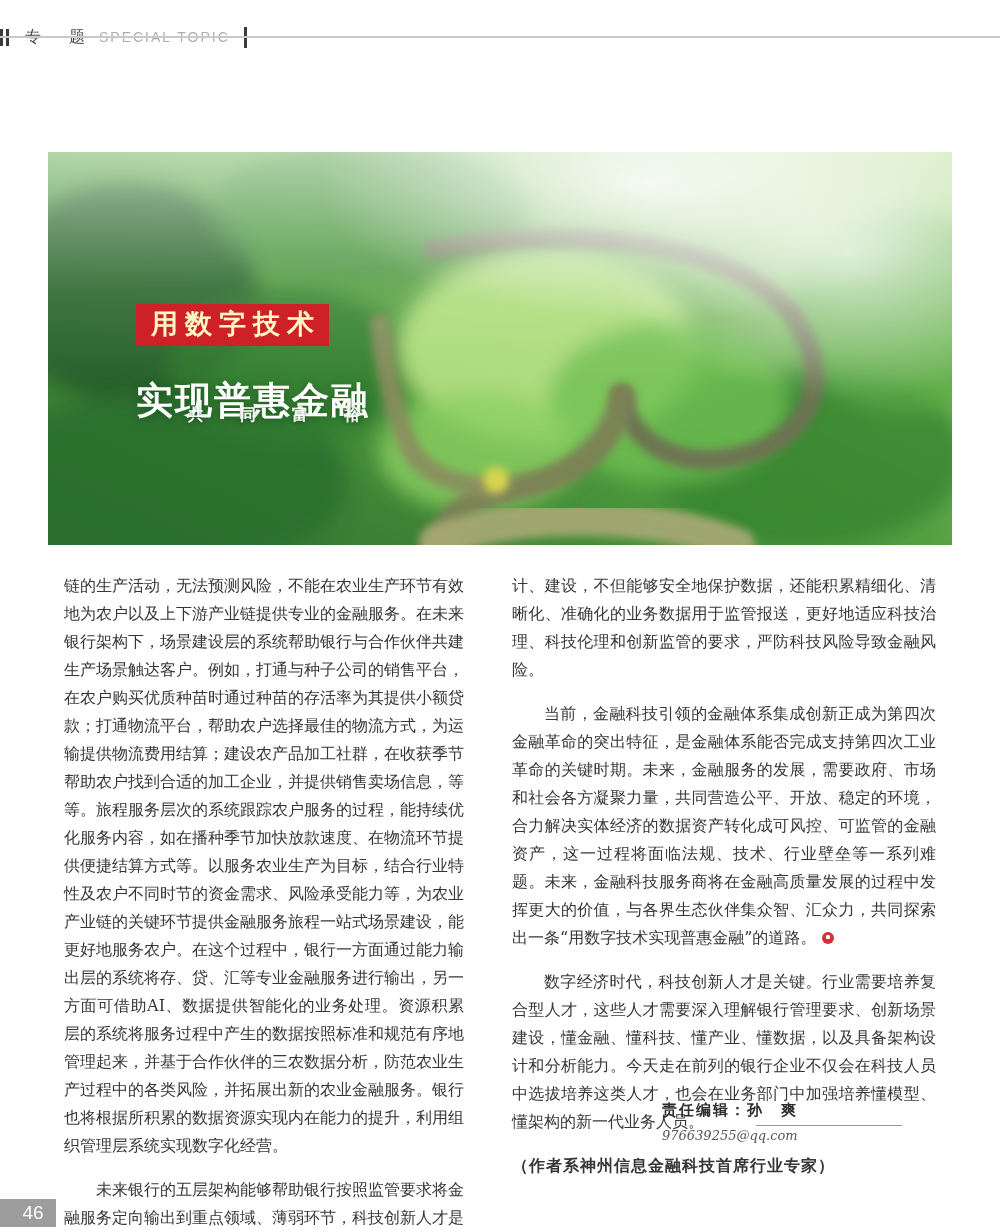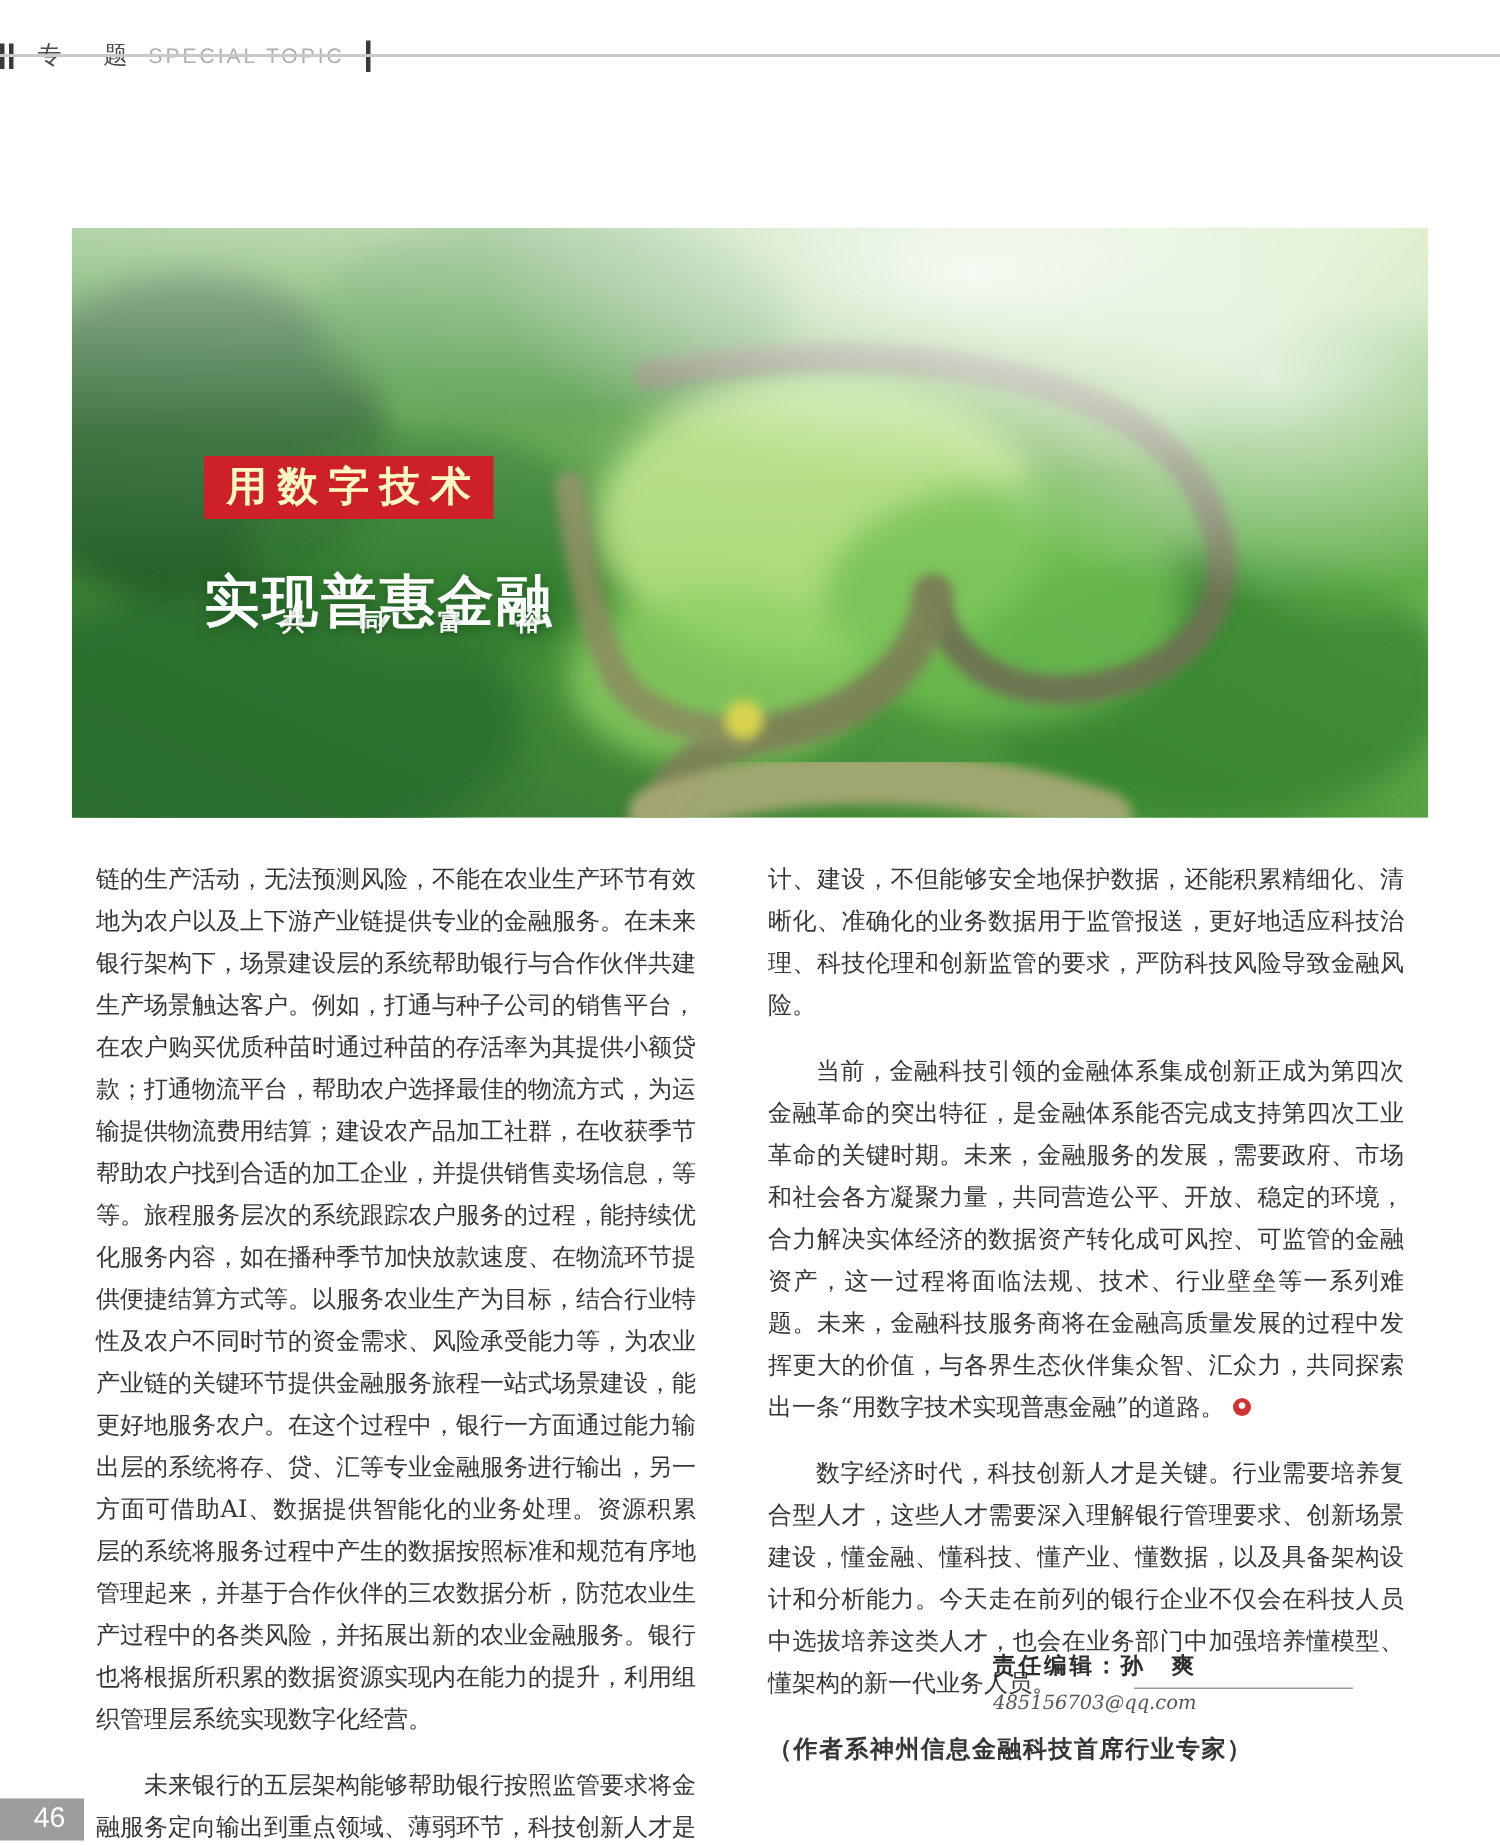--- a/index.html
+++ b/index.html
@@ -156,18 +156,18 @@
       <p>计、建设，不但能够安全地保护数据，还能积累精细化、清晰化、准确化的业务数据用于监管报送，更好地适应科技治理、科技伦理和创新监管的要求，严防科技风险导致金融风险。</p>
       <p class="indent"><span>当前，金融科技引领的金融体系集成创新正成为第四次金融革命的突出特征，是金融体系能否完成支持第四次工业革命的关键时期。未来，金融服务的发展，需要政府、市场和社会各方凝聚力量，共同营造公平、开放、稳定的环境，合力解决实体经济的数据资产转化成可风控、可监管的金融资产，这一过程将面临法规、技术、行业壁垒等一系列难题。未来，金融科技服务商将在金融高质量发展的过程中发挥更大的价值，与各界生态伙伴集众智、汇众力，共同探索出一条“用数字技术实现普惠金融”的道路。</span><span class="endmark"></span></p>
       <p class="indent">数字经济时代，科技创新人才是关键。行业需要培养复合型人才，这些人才需要深入理解银行管理要求、创新场景建设，懂金融、懂科技、懂产业、懂数据，以及具备架构设计和分析能力。今天走在前列的银行企业不仅会在科技人员中选拔培养这类人才，也会在业务部门中加强培养懂模型、懂架构的新一代业务人员。</p>
       <p class="author">（作者系神州信息金融科技首席行业专家）</p>
     </div>
   </div>
 
   <div class="footer">
     <div class="footer-editor">责任编辑：孙　爽</div>
     <div class="footer-rule"></div>
-    <div class="footer-email">485156703@qq.com</div>
+    <div class="footer-email">976639255@qq.com</div>
   </div>
 
   <div class="pagenum">46</div>
 
 </div>
 
 </body></html>

